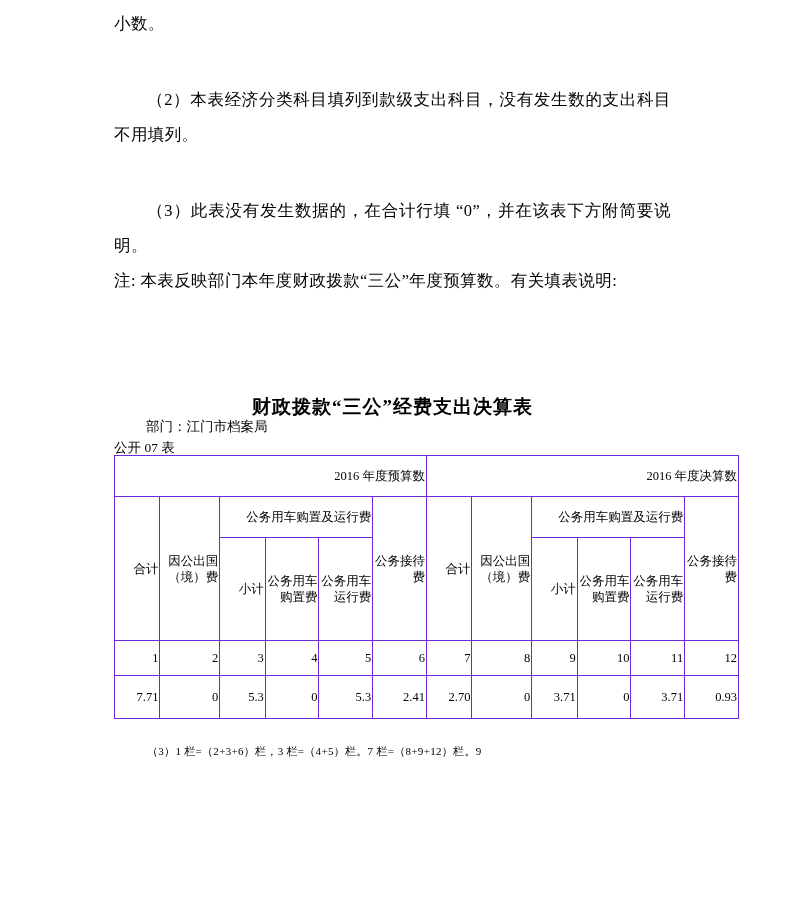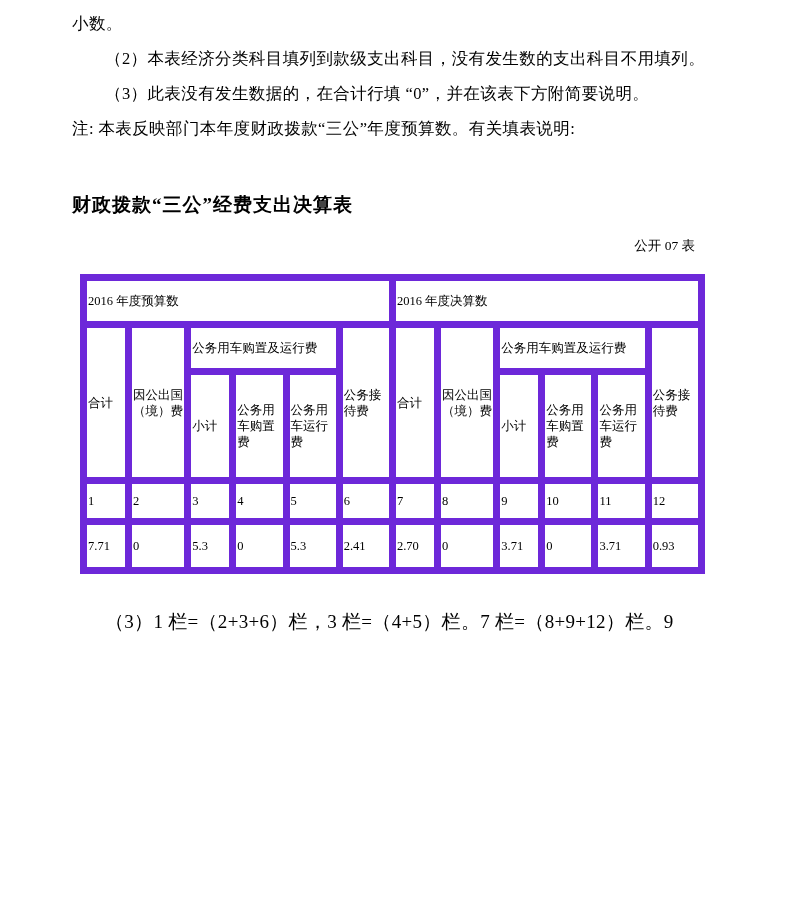--- a/index.html
+++ b/index.html
@@ -12,67 +12,67 @@
     background: #ffffff;
     font-family: "Liberation Serif", "DejaVu Serif", serif;
     color: #000000;
     overflow: hidden;
   }
   .page {
     position: relative;
     width: 785px;
     height: 924px;
     box-sizing: border-box;
-    padding: 0 72px;
+    padding: 0 114px;
   }
   .para {
     font-size: 16.5px;
     line-height: 35px;
     text-align: justify;
     letter-spacing: 0.4px;
     margin: 0;
   }
   .indent {
     text-indent: 33px;
+    margin-top: 41px;
   }
   .top-block {
     padding-top: 6px;
   }
   .title-block {
-    margin-top: 46px;
-    text-align: left;
+    margin-top: 96px;
+    text-align: center;
   }
   .doc-title {
     font-family: "Liberation Serif", "DejaVu Serif", serif;
     font-size: 19px;
     font-weight: bold;
     letter-spacing: 1px;
   }
   .meta-right {
-    text-align: right;
     font-size: 13.5px;
     line-height: 21px;
     margin-top: 17px;
     padding-right: 18px;
   }
   .meta-left {
     font-size: 13.5px;
     line-height: 21px;
     margin-top: -42px;
     padding-left: 32px;
   }
   table.fin {
     border-collapse: collapse;
     width: 625px;
     margin: 18px auto 0 auto;
     table-layout: fixed;
   }
   table.fin td {
-    border: 7px solid #6d28d9;
-    text-align: left;
+    border: 1px solid #6d28d9;
+    text-align: right;
     vertical-align: middle;
     font-size: 12.5px;
     line-height: 16px;
     padding: 3px 1px;
     word-break: break-all;
   }
   td.head-group {
     height: 34px;
     font-size: 13px;
   }
@@ -85,23 +85,23 @@
   td.num-row {
     height: 28px;
     font-size: 13px;
   }
   td.val-row {
     height: 36px;
     font-size: 13.5px;
     font-family: Liberation Serif, serif;
   }
   .footnote {
-    font-size: 19px;
+    font-size: 11px;
     line-height: 32px;
-    margin-top: 32px;
+    margin-top: 16px;
     text-indent: 33px;
     letter-spacing: 0.3px;
   }
 </style>
 </head>
 <body>
 
 <div class="page">
 
   <div class="top-block">
@@ -112,20 +112,21 @@
   </div>
 
   <div class="title-block">
     <span class="doc-title">财政拨款“三公”经费支出决算表</span>
   </div>
 
   <div class="meta-right">
     <div>公开 07 表</div>
   </div>
 
+  <div class="meta-left">部门：江门市档案局</div>
 
   <table class="fin">
     <colgroup>
       <col style="width:44px">
       <col style="width:58px">
       <col style="width:44px">
       <col style="width:52px">
       <col style="width:52px">
       <col style="width:52px">
       <col style="width:44px">

